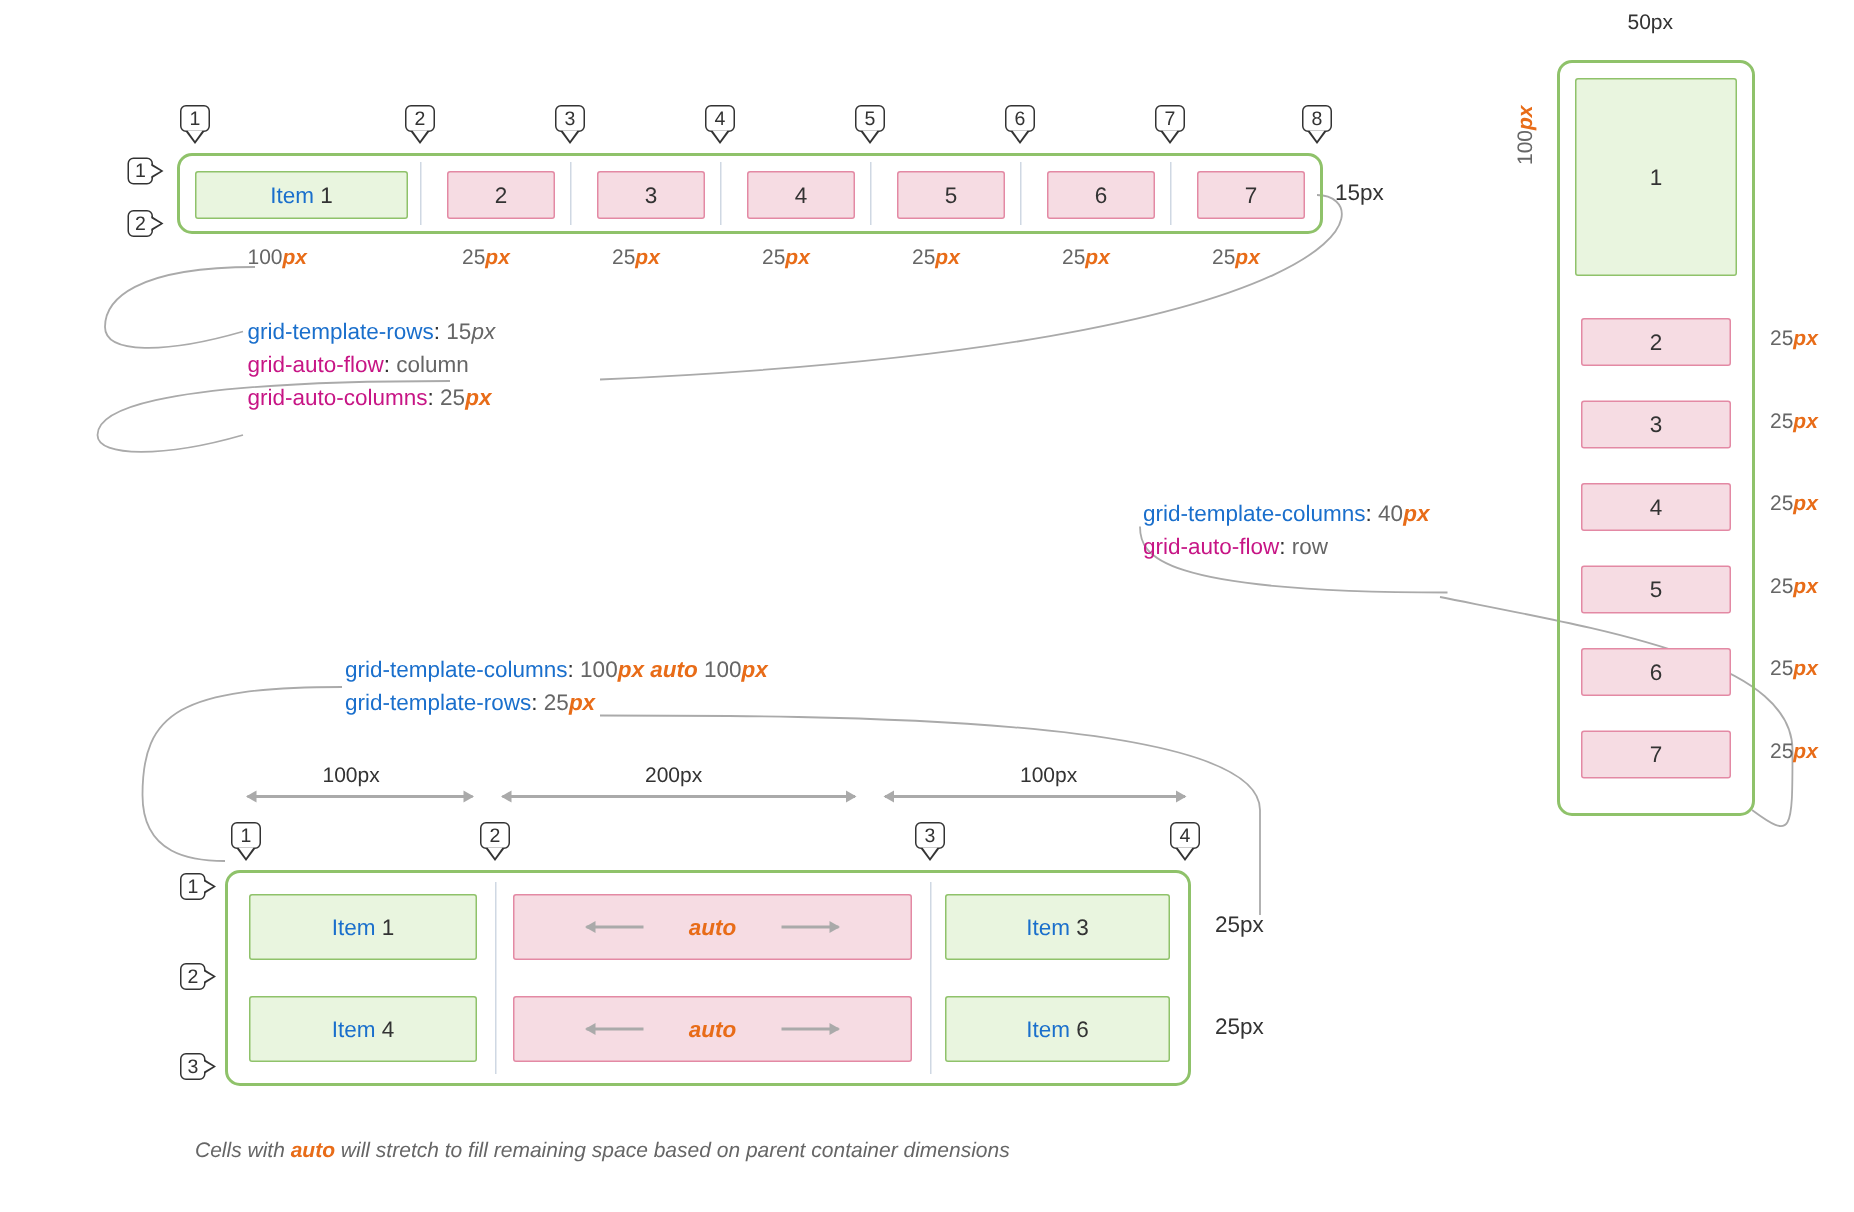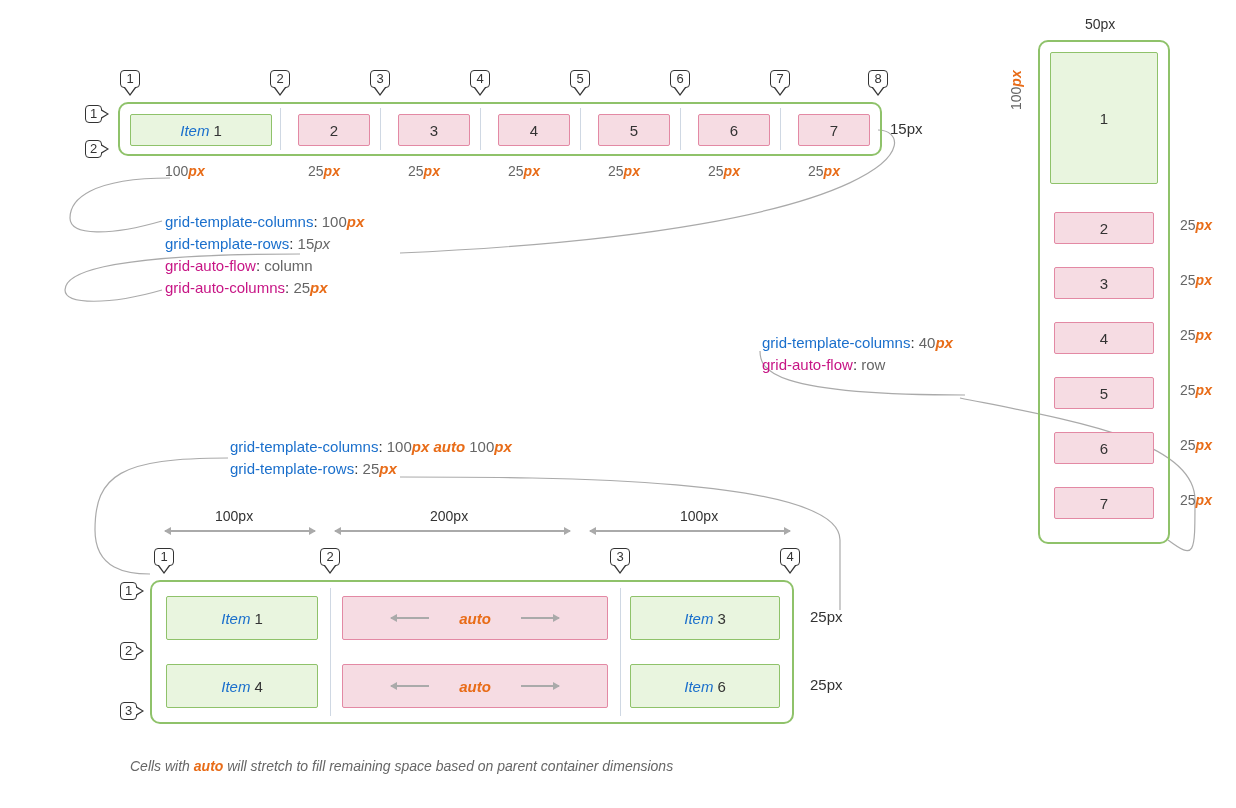--- a/index.html
+++ b/index.html
@@ -14,21 +14,21 @@
     --light-grey:#aaa;
   }
   html,body{margin:0;padding:0;background:#fff;font-family:"Segoe UI",Arial,sans-serif;font-size:14px;color:#333;}
   .page{position:relative;width:1236px;height:808px;}
 
   
   .grid-frame{position:absolute;border:2px solid var(--green);border-radius:10px;}
   .cell{position:absolute;display:flex;align-items:center;justify-content:center;border-radius:2px;font-size:15px;}
   .cell.green{background:var(--green-fill);border:1px solid var(--green);}
   .cell.pink{background:var(--pink-fill);border:1px solid var(--pink);}
-  .cell .item-word{color:var(--blue);font-style:italic;margin-right:4px;}
+  .cell .item-word{color:var(--blue);margin-right:4px;}
   .lbl{position:absolute;white-space:nowrap;}
   .dim-h{height:2px;background:var(--light-grey);position:absolute;}
   .dim-h::before,.dim-h::after{content:"";position:absolute;top:-3px;width:0;height:0;border-top:4px solid transparent;border-bottom:4px solid transparent;}
   .dim-h::before{left:-1px;border-right:7px solid var(--light-grey);}
   .dim-h::after{right:-1px;border-left:7px solid var(--light-grey);}
   
   .line-mark{position:absolute;width:24px;text-align:center;font-size:13px;}
   .line-mark .box{border:1px solid #333;border-radius:4px;padding:0 5px;line-height:16px;display:inline-block;background:#fff;}
   .line-mark.col .ptr{width:0;height:0;border-left:6px solid transparent;border-right:6px solid transparent;border-top:8px solid #333;margin:0 auto;position:relative;}
   .line-mark.col .ptr::after{content:"";position:absolute;left:-5px;top:-9px;border-left:5px solid transparent;border-right:5px solid transparent;border-top:7px solid #fff;}
@@ -129,27 +129,26 @@
 
   <div class="track" style="left:165px;top:163px;"><span class="num">100</span><span class="px">px</span></div>
   <div class="track" style="left:308px;top:163px;"><span class="num">25</span><span class="px">px</span></div>
   <div class="track" style="left:408px;top:163px;"><span class="num">25</span><span class="px">px</span></div>
   <div class="track" style="left:508px;top:163px;"><span class="num">25</span><span class="px">px</span></div>
   <div class="track" style="left:608px;top:163px;"><span class="num">25</span><span class="px">px</span></div>
   <div class="track" style="left:708px;top:163px;"><span class="num">25</span><span class="px">px</span></div>
   <div class="track" style="left:808px;top:163px;"><span class="num">25</span><span class="px">px</span></div>
 
   <div class="css" style="left:165px;top:211px;">
-    <div><span class="prop blue">grid-template-columns</span><span class="colon">: </span><span class="val"><span>100</span><span class="px">px</span></span></div>
     <div><span class="prop blue">grid-template-rows</span><span class="colon">: </span><span class="val"><span>15</span><span style="font-style:italic">px</span></span></div>
     <div><span class="prop mag">grid-auto-flow</span><span class="colon">: </span><span class="val">column</span></div>
     <div><span class="prop mag">grid-auto-columns</span><span class="colon">: </span><span class="val"><span>25</span><span class="px">px</span></span></div>
   </div>
 
-  <div class="lbl" style="left:1085px;top:16px;">50px</div>
+  <div class="lbl" style="left:1085px;top:6px;">50px</div>
   <div class="track" style="left:1008px;top:110px;transform:rotate(-90deg);transform-origin:left top;"><span class="num">100</span><span class="px">px</span></div>
 
   <div class="grid-frame" style="left:1038px;top:40px;width:128px;height:500px;">
     <div class="cell green" style="left:10px;top:10px;width:106px;height:130px;">
         <span>1</span>
       </div>
     <div class="cell pink" style="left:14px;top:170px;width:98px;height:30px;">
         <span>2</span>
       </div>
     <div class="cell pink" style="left:14px;top:225px;width:98px;height:30px;">

